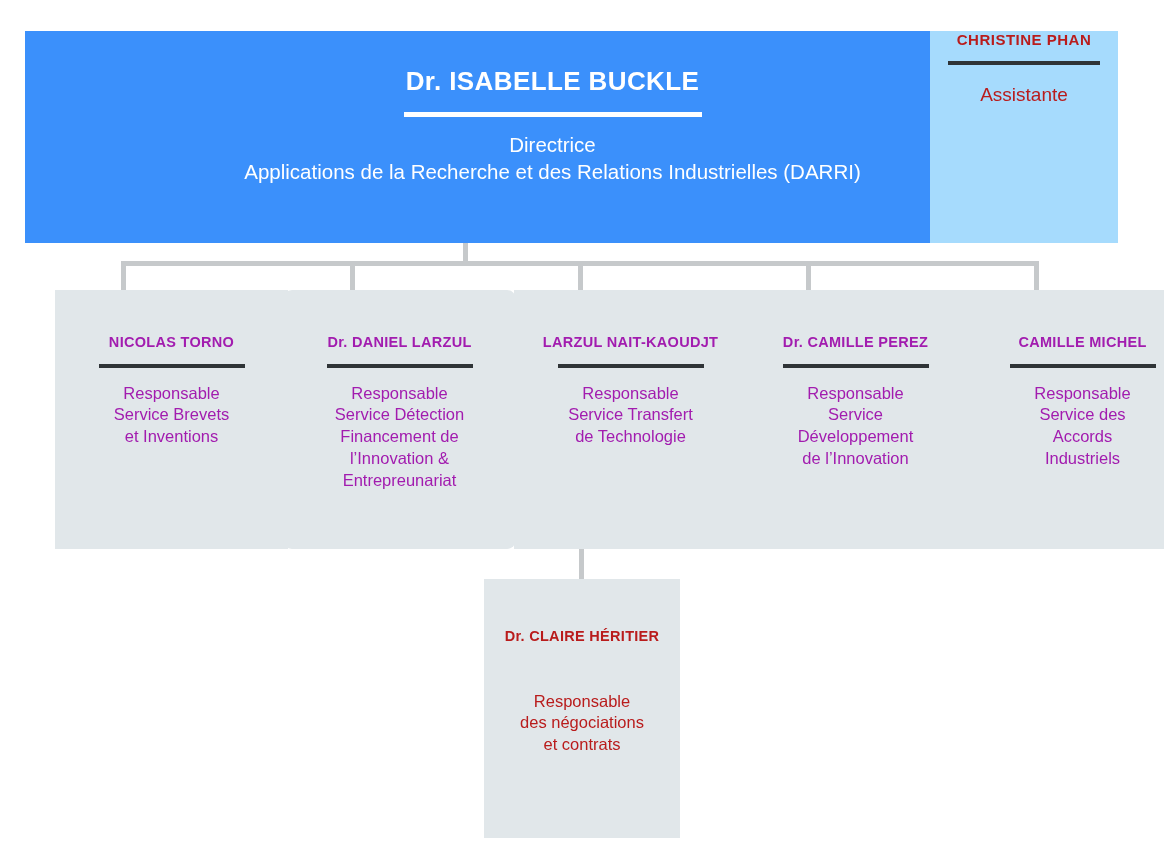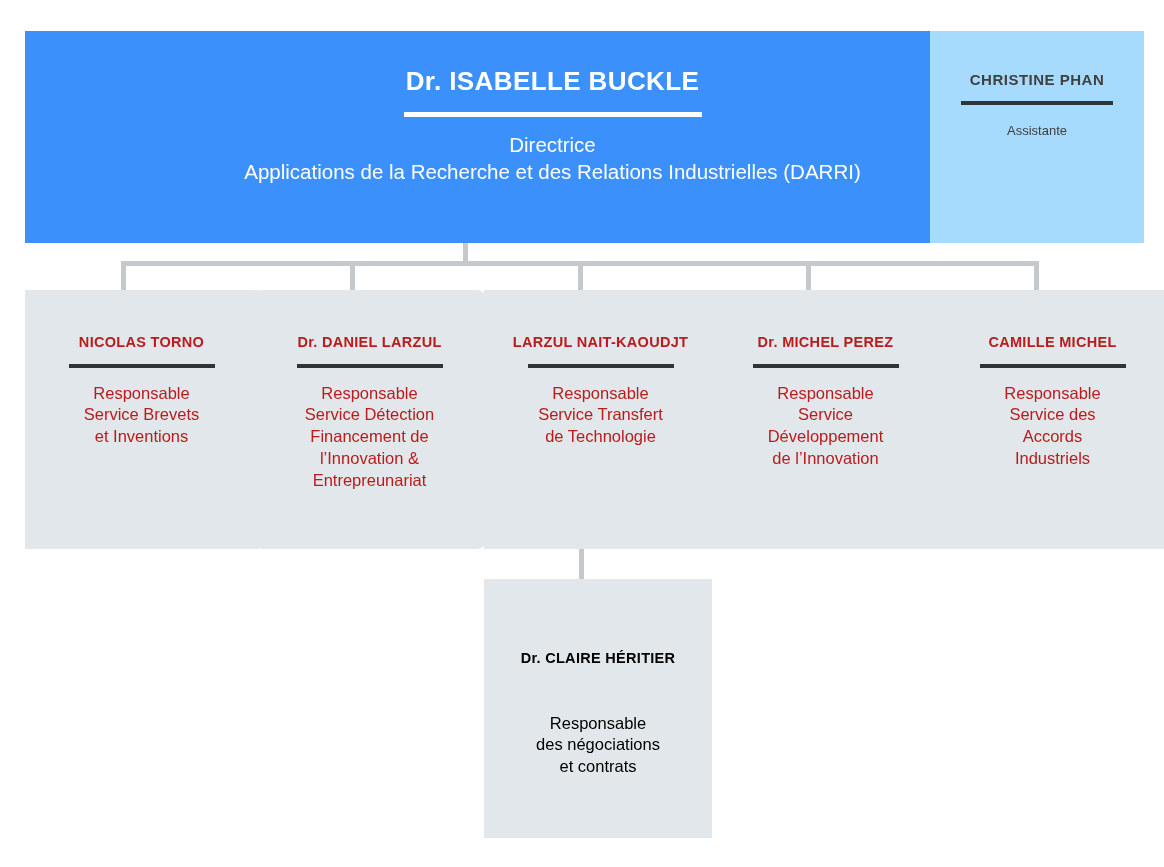--- a/index.html
+++ b/index.html
@@ -74,72 +74,72 @@
   .node.director .role {
     font-size: 20.5px;
     margin-top: 14px;
     font-weight: 300;
   }
 
   
   .node.assistant {
     left: 930px;
     top: 31px;
-    width: 214px;
+    width: 188px;
     height: 212px;
     background: #a6dbfd;
-    color: #404040;
-    padding-top: 40px;
+    color: #b91c1c;
   }
   .node.assistant .name {
     font-size: 15px;
     letter-spacing: 0.5px;
   }
   .node.assistant .rule {
     width: 152px;
     margin-top: 13px;
   }
   .node.assistant .role {
-    font-size: 13px;
+    font-size: 19px;
     margin-top: 17px;
     font-weight: 300;
   }
 
   
   .node.manager {
     top: 290px;
     width: 233px;
     height: 259px;
     background: #e1e7ea;
-    color: #b91c1c;
+    color: #a21caf;
     padding-top: 44px;
+    margin-left: 30px;
   }
   .node.manager .name {
     font-size: 14.5px;
     letter-spacing: 0.3px;
   }
   .node.manager .rule {
     width: 146px;
     margin-top: 13px;
   }
   .node.manager .role {
     font-size: 16.5px;
     margin-top: 15px;
     font-weight: 300;
   }
 
   
   .node.subnode {
     left: 484px;
     top: 579px;
-    width: 228px;
+    width: 196px;
     height: 259px;
     background: #e1e7ea;
-    color: #000000;
-    padding-top: 71px;
+    color: #b91c1c;
+    padding-top: 49px;
   }
   .node.subnode .name {
     font-size: 14.5px;
     letter-spacing: 0.3px;
   }
   .node.subnode .role {
     font-size: 16.5px;
     margin-top: 46px;
     font-weight: 300;
   }
@@ -196,21 +196,21 @@
 
   <div class="node manager" style="left:484px;">
     <div class="name">LARZUL NAIT-KAOUDJT</div>
     <div class="rule"></div>
     <div class="role">Responsable
 Service Transfert
 de Technologie</div>
   </div>
 
   <div class="node manager" style="left:709px;">
-    <div class="name">Dr. MICHEL PEREZ</div>
+    <div class="name">Dr. CAMILLE PEREZ</div>
     <div class="rule"></div>
     <div class="role">Responsable
 Service
 Développement
 de l’Innovation</div>
   </div>
 
   <div class="node manager" style="left:936px;">
     <div class="name">CAMILLE MICHEL</div>
     <div class="rule"></div>

